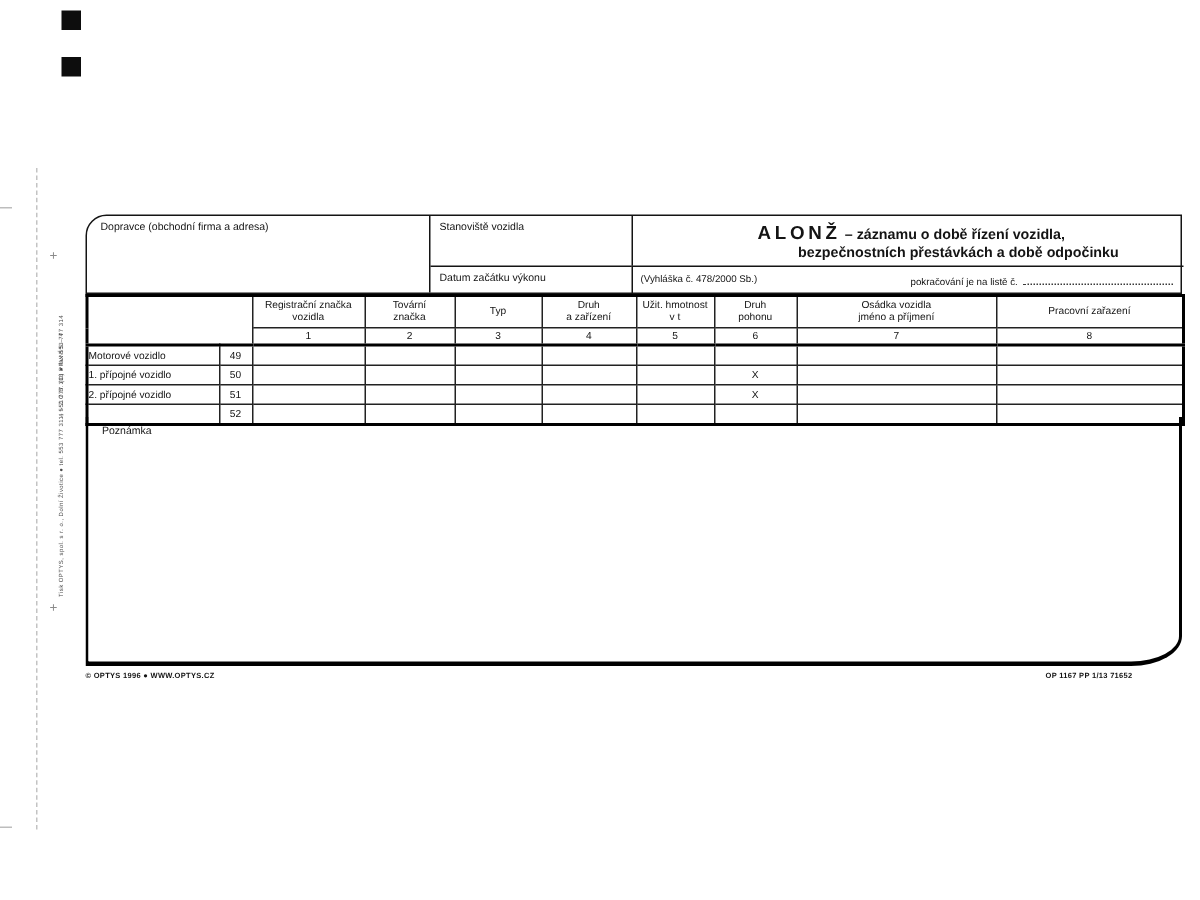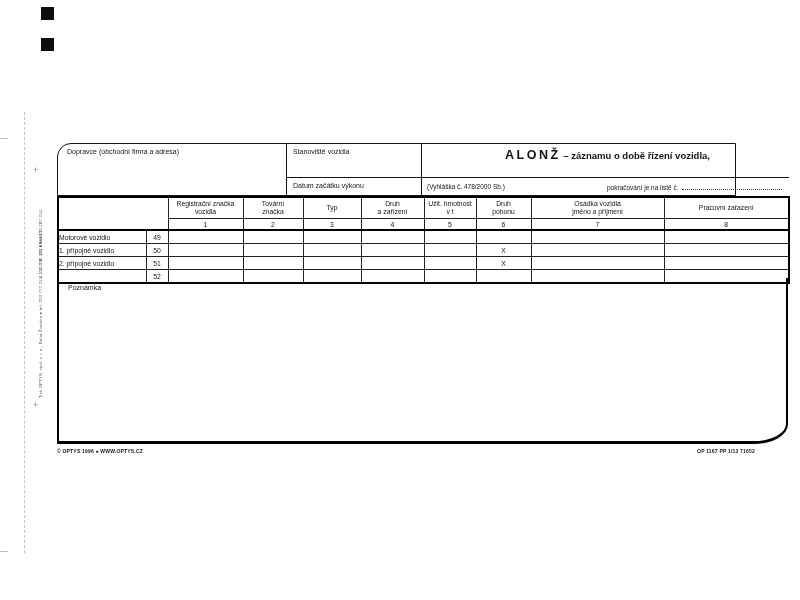--- a/index.html
+++ b/index.html
@@ -6,21 +6,21 @@
   #canvas{position:relative;width:800px;height:600px;background:#ffffff;overflow:hidden;
           font-family:"Liberation Sans",sans-serif;color:#141414;}
   
   .perf-line{position:absolute;left:24px;top:112px;height:441px;width:0;border-left:1px dashed #c3c3c3;}
   .tick{position:absolute;height:0;border-top:1px solid #bdbdbd;width:8px;left:0;}
   .regmark{position:absolute;left:41px;width:13px;height:13px;background:#0d0d0d;}
   .cross{position:absolute;left:33px;font-size:9px;color:#8a8a8a;line-height:1;}
   .vtext{position:absolute;left:38px;transform:rotate(-90deg);transform-origin:0 0;
          font-size:4px;color:#4a4a4a;letter-spacing:.3px;white-space:nowrap;}
   
-  .hdr{position:absolute;left:57px;top:143px;width:679px;height:53px;box-sizing:border-box;
+  .hdr{position:absolute;left:57px;top:143px;width:731px;height:53px;box-sizing:border-box;
        border:1.5px solid #141414;border-top-left-radius:14px;}
   .hdr .cellA{position:absolute;left:0;top:0;width:229px;height:100%;box-sizing:border-box;
        border-right:1px solid #141414;padding:4px 0 0 9px;font-size:7px;}
   .hdr .cellBtop{position:absolute;left:229px;top:0;width:134px;height:33px;box-sizing:border-box;
        padding:4px 0 0 6px;font-size:7px;}
   .hdr .cellBbot{position:absolute;left:229px;top:33px;width:134px;height:20px;box-sizing:border-box;
        border-top:1px solid #141414;padding:4px 0 0 6px;font-size:7px;}
   .hdr .cellC{position:absolute;left:363px;top:0;width:368px;height:33px;box-sizing:border-box;
        border-left:1px solid #141414;}
   .titleL1{padding:4px 0 0 83px;font-size:9.5px;font-weight:bold;white-space:nowrap;}
@@ -73,20 +73,21 @@
       <span>Stanoviště vozidla</span>
     </div>
     <div class="cellBbot">
       <span>Datum začátku výkonu</span>
     </div>
     <div class="cellC">
       <div class="titleL1">
         <span class="alonz">ALONŽ</span>
         <span>– záznamu o době řízení vozidla,</span>
       </div>
+      <div class="titleL2">bezpečnostních přestávkách a době odpočinku</div>
     </div>
     <div class="cellCbot">
       <span class="vyhlaska">(Vyhláška č. 478/2000 Sb.)</span>
       <span class="pokrac">
         <span>pokračování je na listě č.</span><span class="dotline"></span>
       </span>
     </div>
   </div>
 
   <table class="veh">

